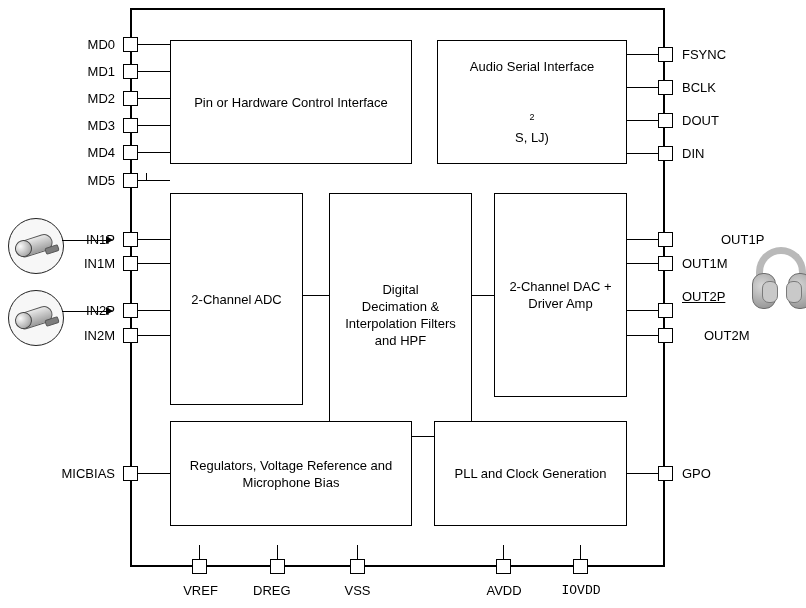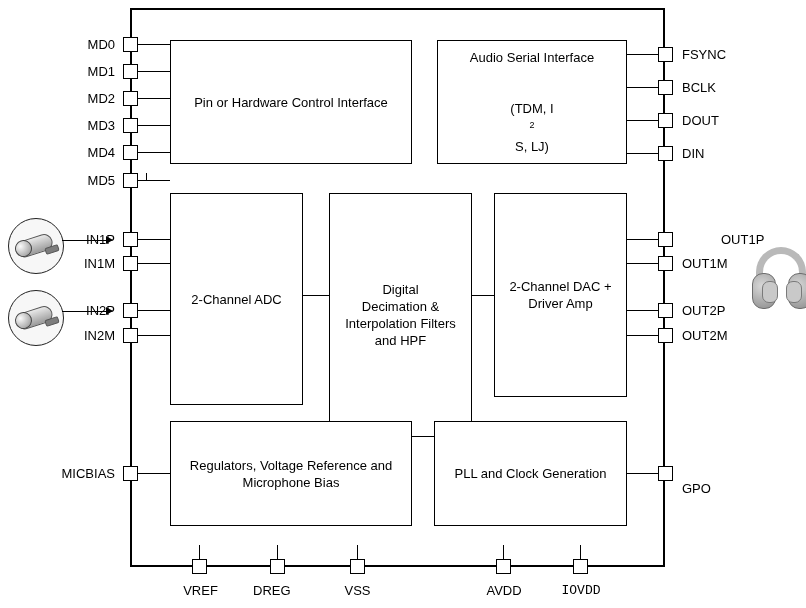--- a/index.html
+++ b/index.html
@@ -168,21 +168,21 @@
 
   <div class="chip-outline"></div>
 
   <div class="block" style="left:170px; top:40px; width:242px; height:124px;">
     <span>Pin or Hardware Control Interface</span>
   </div>
 
   <div class="block" style="left:437px; top:40px; width:190px; height:124px;">
     <span>
       <span>Audio Serial Interface</span><br>
-      <span>(TDM, I</span><sup>2</sup><span>S, LJ)</span>
+      <sup>2</sup><span>S, LJ)</span>
     </span>
   </div>
 
   <div class="block" style="left:170px; top:193px; width:133px; height:212px;">
     <span>2-Channel ADC</span>
   </div>
 
   <div class="block" style="left:329px; top:193px; width:143px; height:244px;">
     <span>Digital
 Decimation &amp;
@@ -263,27 +263,27 @@
   <div class="pad" style="left:658px; top:146px;"></div>
   <div class="pad-label" style="left:682px; top:146px;">DIN</div>
 
   <div class="pad" style="left:658px; top:232px;"></div>
   <div class="pad-label" style="left:682px; top:232px;margin-left:39px;">OUT1P</div>
 
   <div class="pad" style="left:658px; top:256px;"></div>
   <div class="pad-label" style="left:682px; top:256px;">OUT1M</div>
 
   <div class="pad" style="left:658px; top:303px;"></div>
-  <div class="pad-label" style="left:682px; top:303px;">OUT2P</div>
+  <div class="pad-label" style="left:682px; top:289px;text-decoration:underline;">OUT2P</div>
 
   <div class="pad" style="left:658px; top:328px;"></div>
-  <div class="pad-label" style="left:682px; top:328px;">OUT2M</div>
+  <div class="pad-label" style="left:704px; top:328px;">OUT2M</div>
 
   <div class="pad" style="left:658px; top:466px;"></div>
-  <div class="pad-label" style="left:682px; top:466px;margin-top:15px;">GPO</div>
+  <div class="pad-label" style="left:682px; top:466px;">GPO</div>
 
   <div class="lead lead-h" style="left:627px; top:54px; width:31px;"></div>
   <div class="lead lead-h" style="left:627px; top:87px; width:31px;"></div>
   <div class="lead lead-h" style="left:627px; top:120px; width:31px;"></div>
   <div class="lead lead-h" style="left:627px; top:153px; width:31px;"></div>
   <div class="lead lead-h" style="left:627px; top:239px; width:31px;"></div>
   <div class="lead lead-h" style="left:627px; top:263px; width:31px;"></div>
   <div class="lead lead-h" style="left:627px; top:310px; width:31px;"></div>
   <div class="lead lead-h" style="left:627px; top:335px; width:31px;"></div>
   <div class="lead lead-h" style="left:627px; top:473px; width:31px;"></div>

